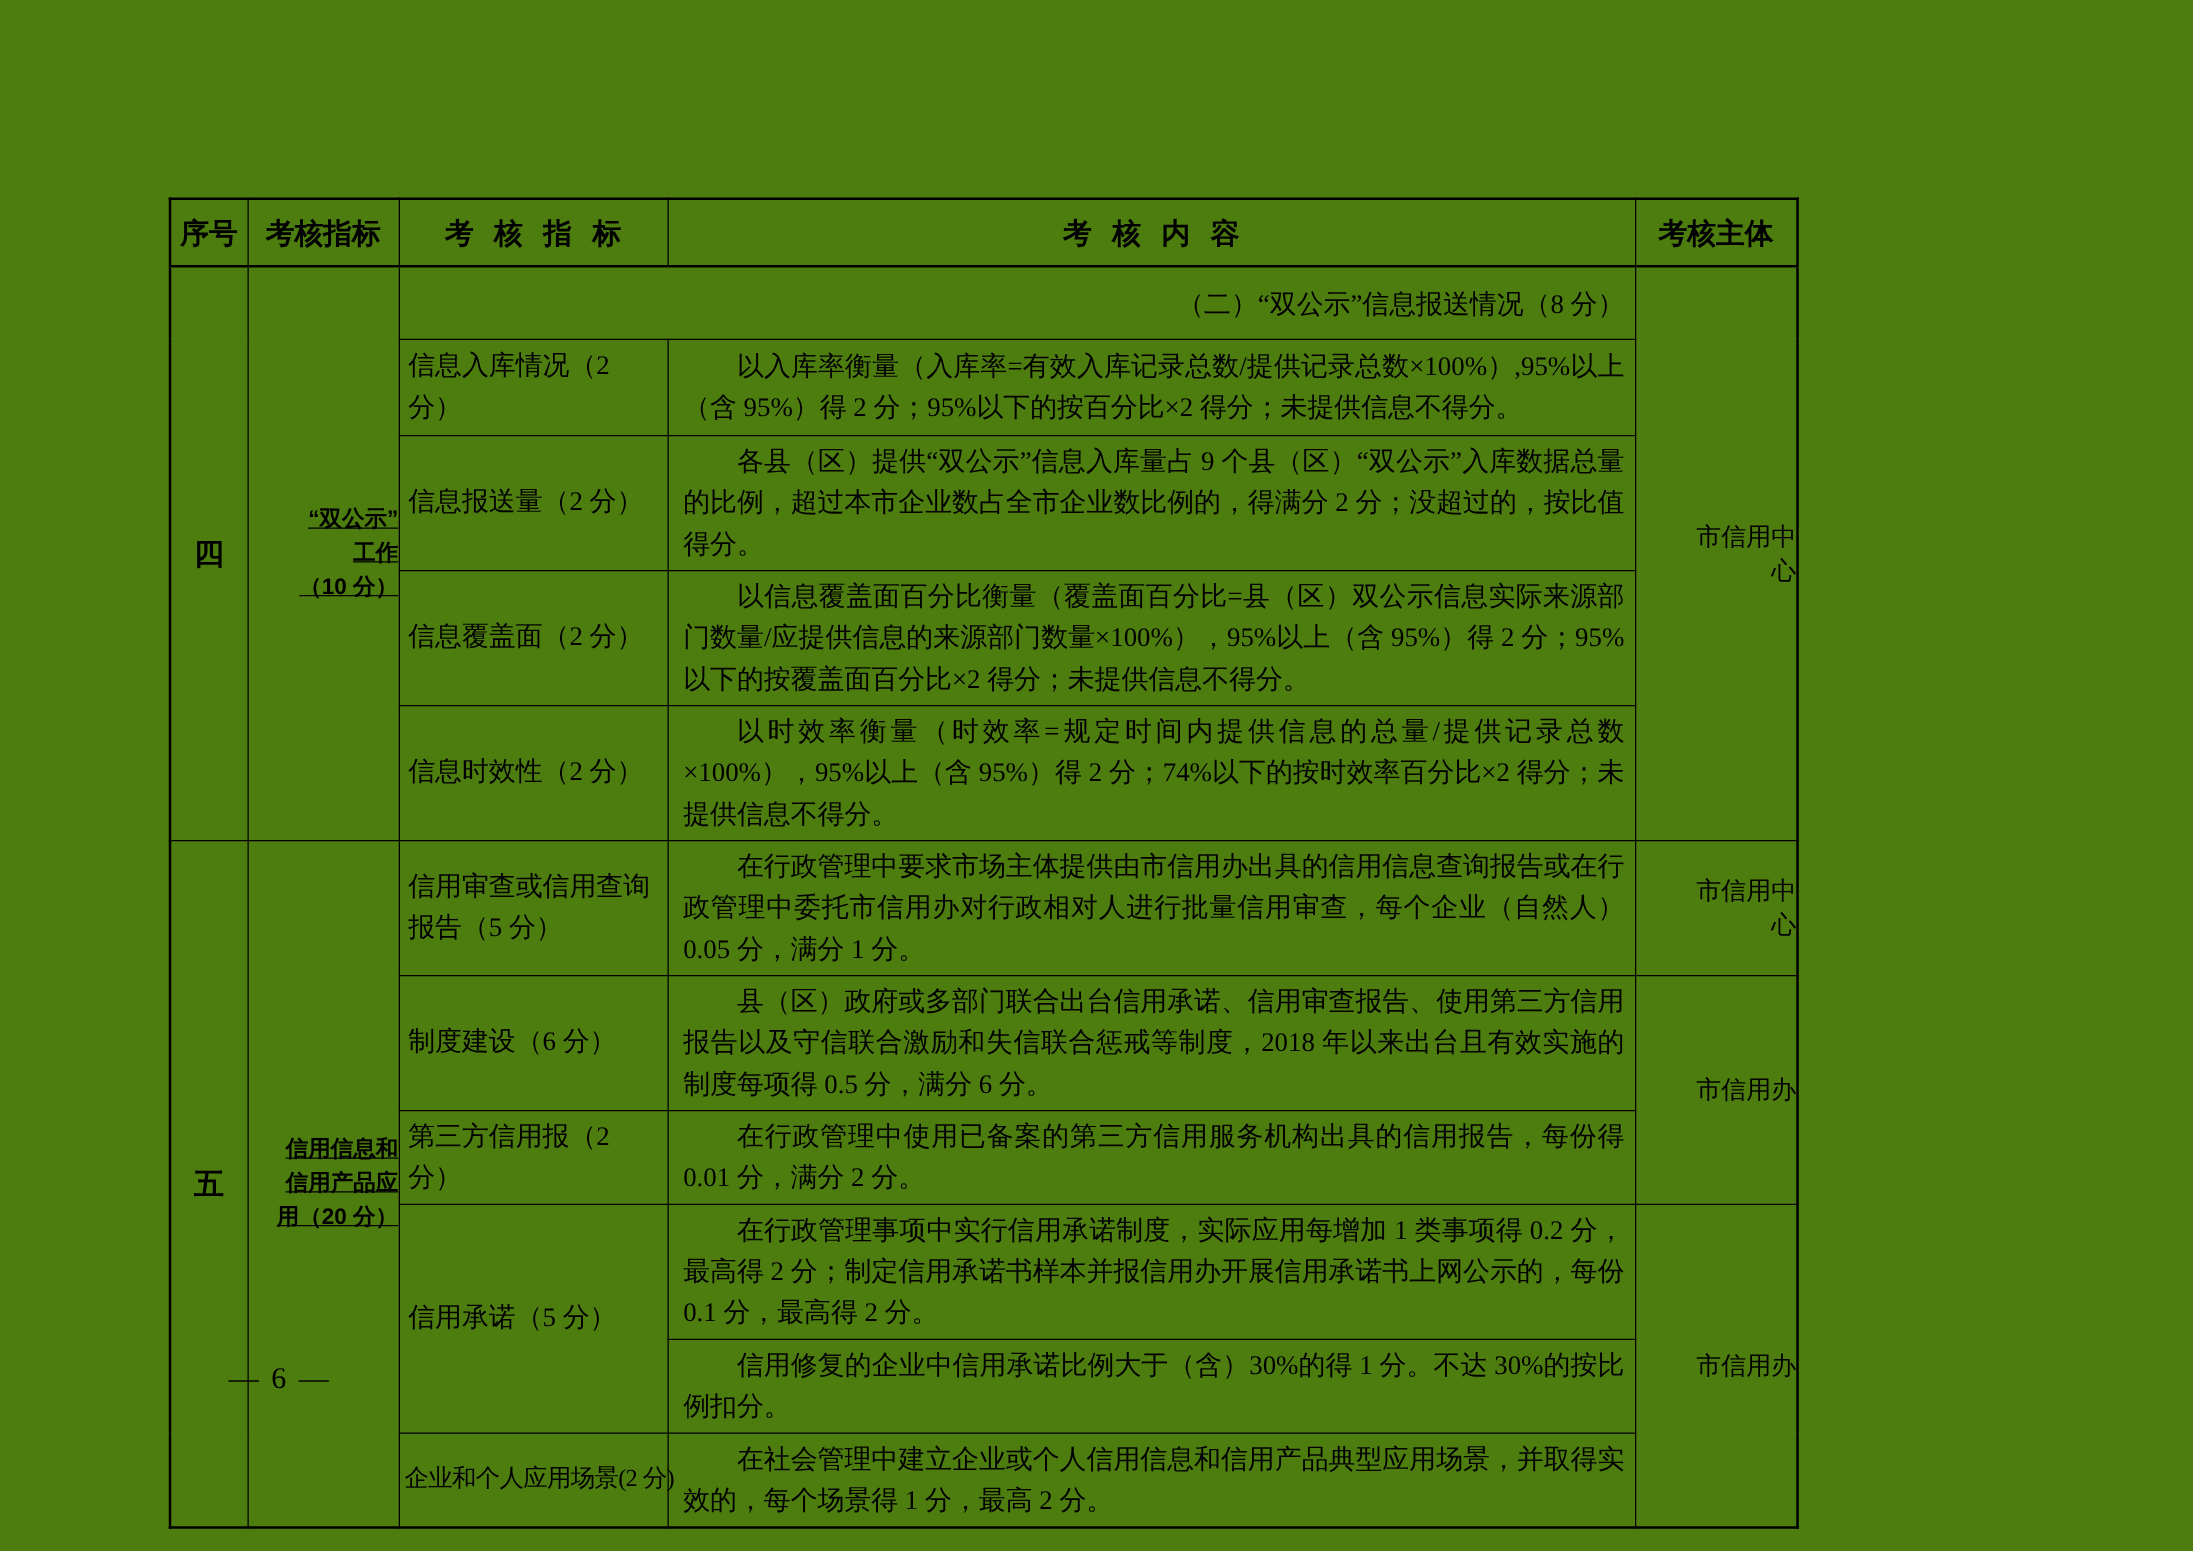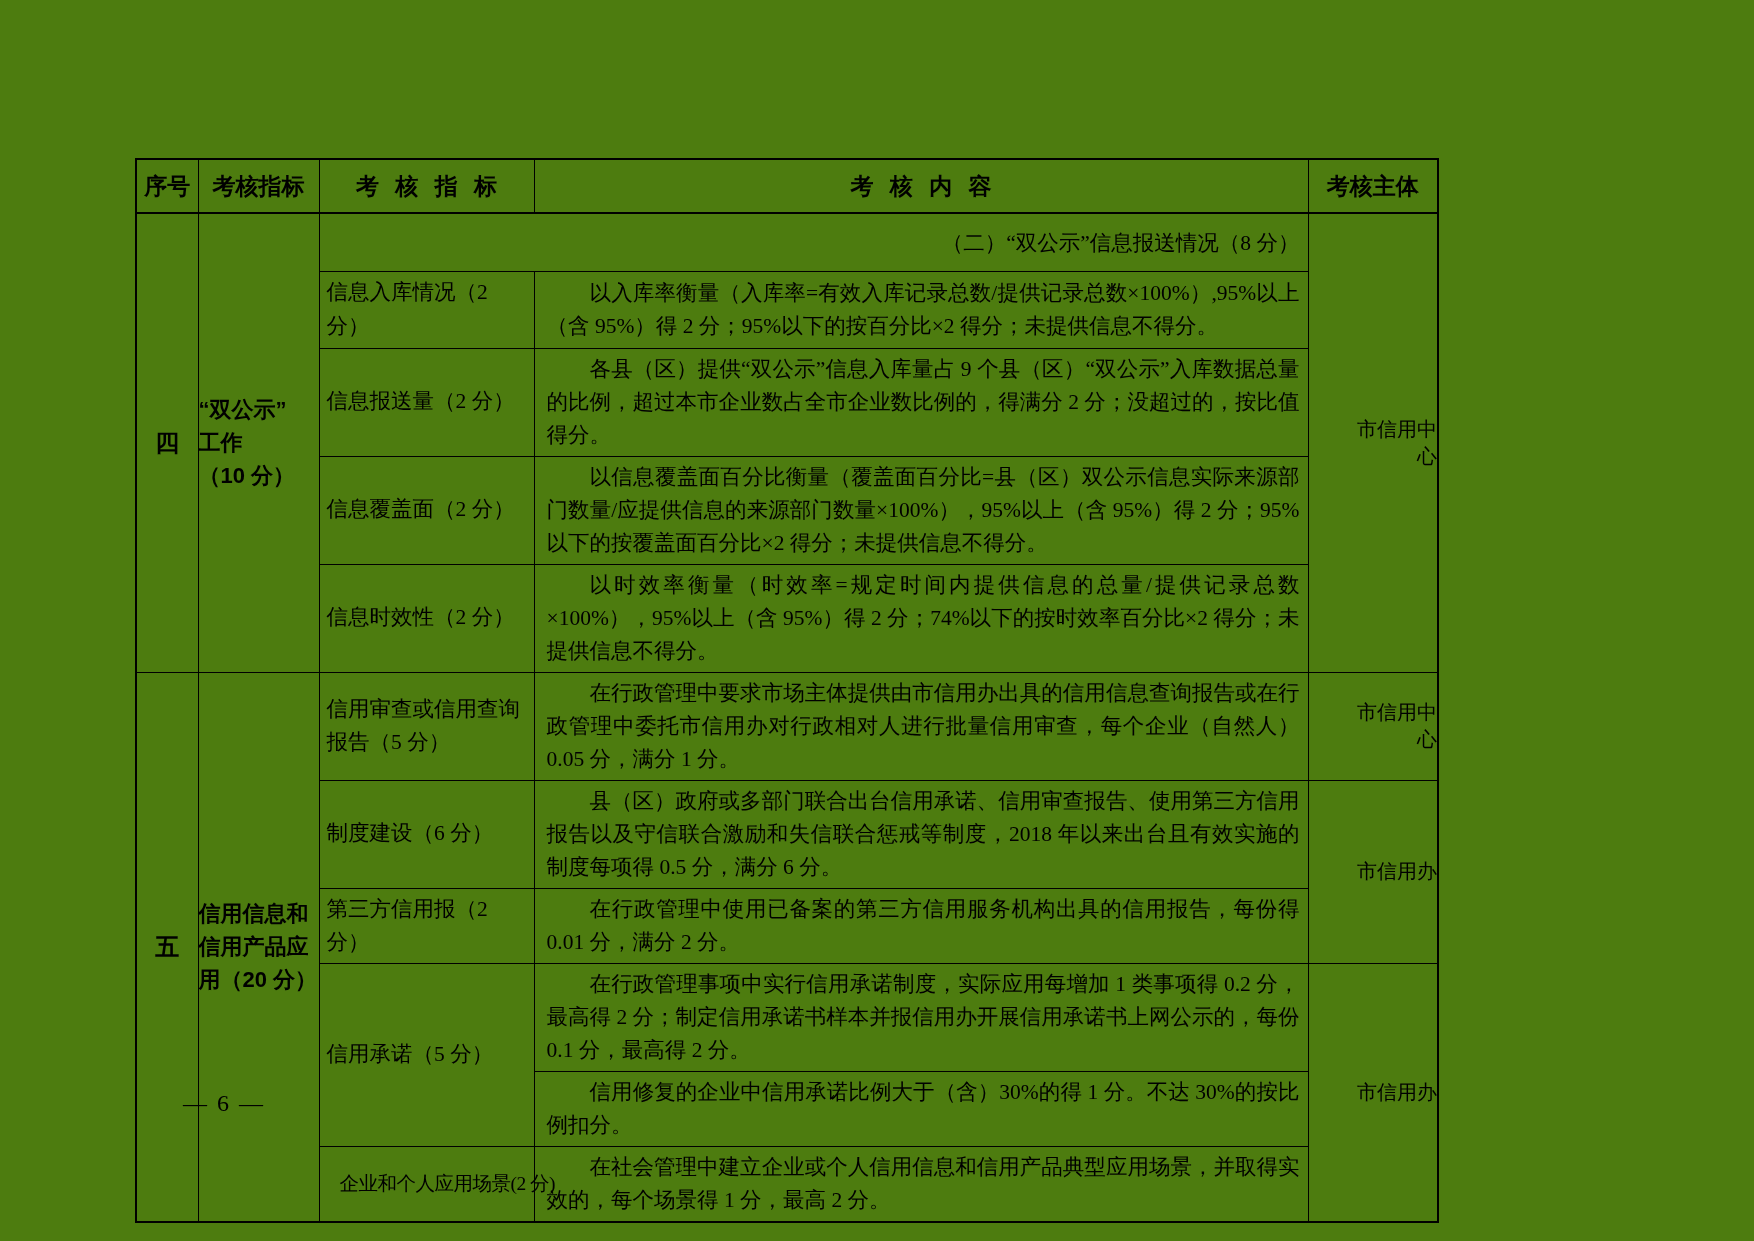--- a/index.html
+++ b/index.html
@@ -44,39 +44,40 @@
   tr.r-j { height: 67px; }
   tr.r-k { height: 63px; }
 
   td.cell-seq {
     font-size: 24px;
     font-weight: 700;
     text-align: center;
     font-family: "Liberation Sans", "DejaVu Sans", sans-serif;
   }
   td.cell-indicator {
-    font-size: 22px;
+    font-size: 18px;
     font-weight: 700;
-    text-align: left;
+    text-align: right;
     white-space: pre-line;
     line-height: 1.5;
     font-family: "Liberation Sans", "DejaVu Sans", sans-serif;
+    text-decoration: underline;
   }
   td.cell-label {
     font-size: 21.5px;
     line-height: 1.55;
     padding: 4px 6px 4px 7px;
     text-align: left;
     margin-left: 12px;
   }
   td.cell-label.label-tight {
     font-size: 19.5px;
     letter-spacing: -0.5px;
     white-space: nowrap;
-    padding-left: 20px;
+    padding-left: 4px;
   }
   td.cell-group-header {
     font-size: 21.5px;
     padding: 4px 8px 4px 10px;
     text-align: right;
   }
   td.cell-content {
     font-size: 21.5px;
     line-height: 33px;
     padding: 4px 8px 4px 12px;

